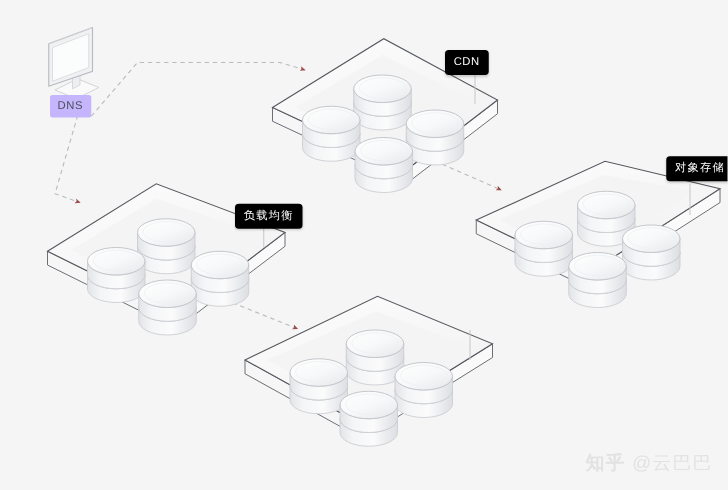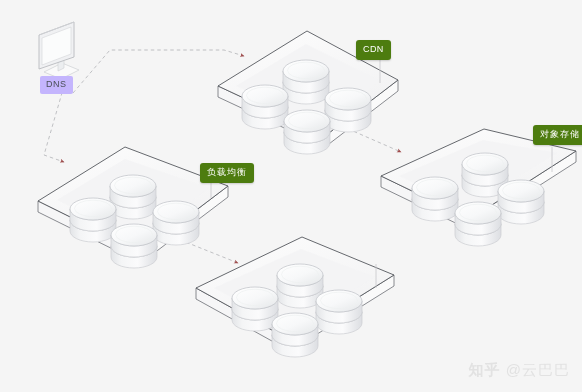--- a/index.html
+++ b/index.html
@@ -8,21 +8,21 @@
     background:#f5f5f5;
     font-family:"Liberation Sans","DejaVu Sans",sans-serif;
     overflow:hidden;
     position:relative;
   }
   #stage{position:absolute;inset:0;width:582px;height:392px;}
   svg#diagram{position:absolute;left:0;top:0;width:582px;height:392px;}
 
   .badge{
     position:absolute;
-    background:#4d7c0f;
+    background:#000000;
     color:#ffffff;
     border-radius:3px;
     font-size:9px;
     line-height:1;
     padding:5px 7px 6px 7px;
     letter-spacing:.4px;
     white-space:nowrap;
     z-index:40;
     box-shadow:0 1px 2px rgba(0,0,0,.18);
   }
@@ -201,21 +201,21 @@
           <use href="#serverUnit"></use>
         </g>
       <path d="M376,264 L376,288" stroke="#c6c7ca" stroke-width="0.8" fill="none"></path>
     </g>
   </svg>
 
   <div class="dns-label" style="left:40px;top:76px;">DNS</div>
 
   <div class="badge" style="left:356px;top:40px;">CDN</div>
 
-  <div class="badge cn" style="left:200px;top:163px;">负载均衡</div>
+  <div class="badge cn" style="left:188px;top:163px;">负载均衡</div>
 
   <div class="badge cn" style="left:533px;top:125px;">对象存储</div>
 
 
   <div class="watermark">
     <span class="wm-logo">知乎</span>
     <span>@云巴巴</span>
   </div>
 
 </div>

